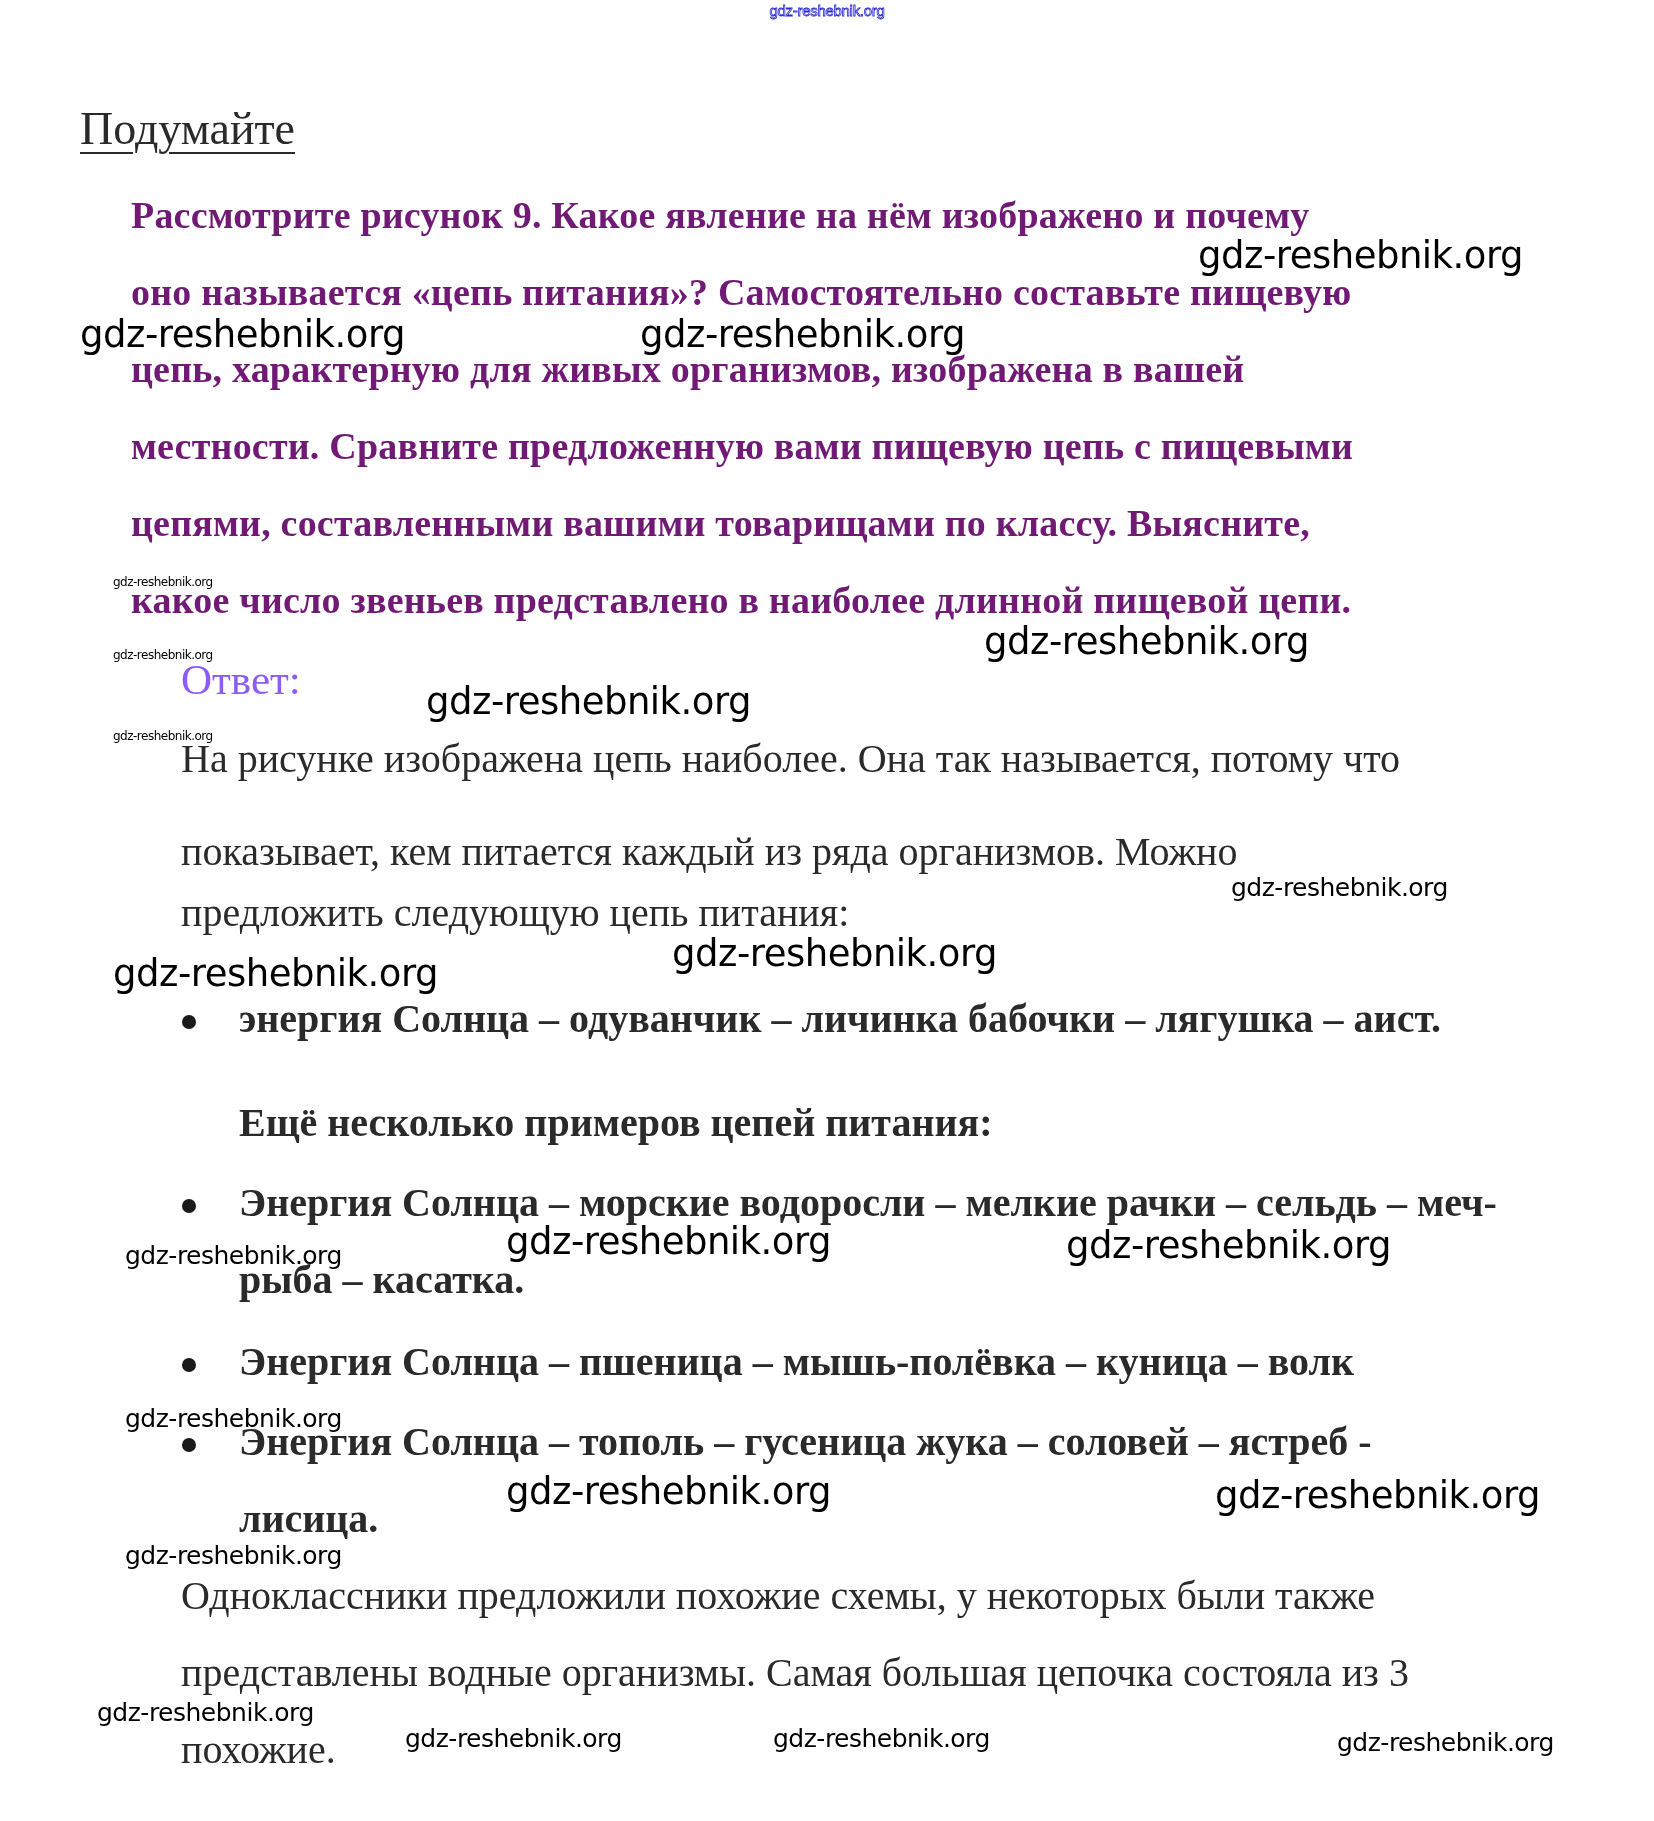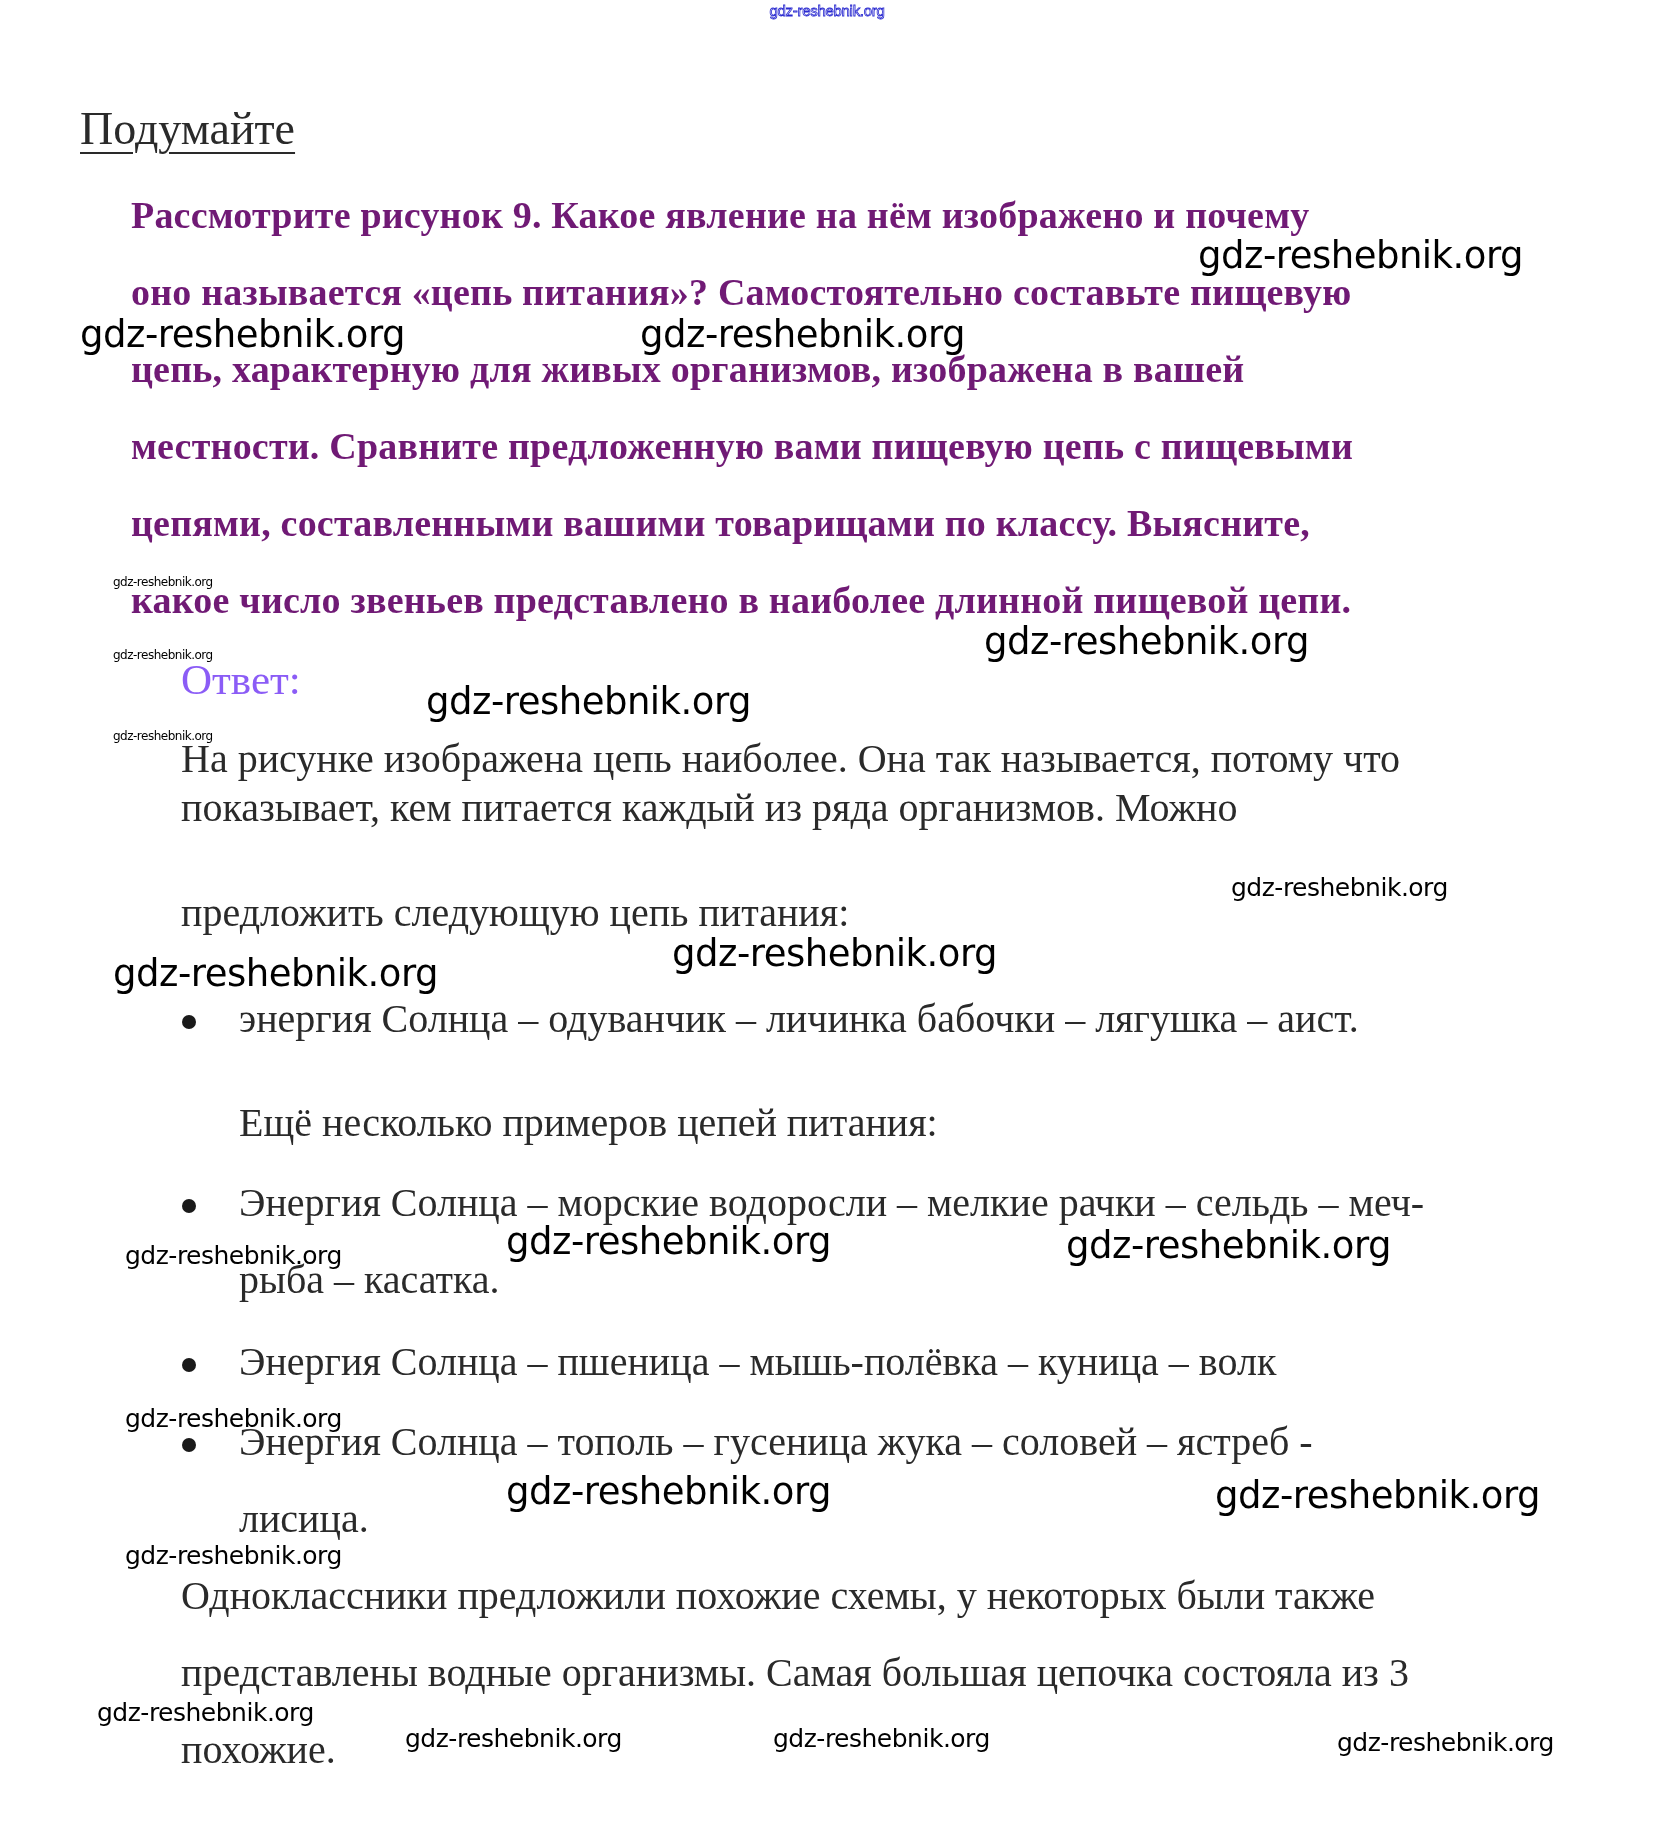--- a/index.html
+++ b/index.html
@@ -31,21 +31,21 @@
       left: 131px;
       font-size: 38px; font-weight: bold; color: #701a75;
       letter-spacing: 0.2px;
     }
     .a-label { left: 181px; top: 655px; font-size: 43px; color: #8b5cf6; }
     .a-line { left: 181px; font-size: 40px; color: #2a2a2a; }
     .bullet-dot {
       width: 14px; height: 14px; border-radius: 50%;
       background: #1a1a1a;
     }
-    .b-text { left: 239px; font-size: 40px; color: #2a2a2a; }
+    .b-text { left: 239px; font-size: 40px; color: #2a2a2a; font-weight: bold; }
 
     .wm {
       font-family: "DejaVu Sans", sans-serif;
       color: #000000;
       letter-spacing: -0.5px;
     }
     .wm-l { font-size: 37px; }
     .wm-m { font-size: 25px; }
     .wm-s { font-size: 12px; }
   </style>
@@ -62,21 +62,21 @@
   <div class="abs q-line" style="top:347px">цепь, характерную для живых организмов, изображена в вашей</div>
   <div class="abs q-line" style="top:424px">местности. Сравните предложенную вами пищевую цепь с пищевыми</div>
   <div class="abs q-line" style="top:501px">цепями, составленными вашими товарищами по классу. Выясните,</div>
   <div class="abs q-line" style="top:578px">какое число звеньев представлено в наиболее длинной пищевой цепи.</div>
 </div>
 
 <div>
   <div class="abs a-label">Ответ:</div>
 
   <div class="abs a-line" style="top:735px">На рисунке изображена цепь наиболее. Она так называется, потому что</div>
-  <div class="abs a-line" style="top:784px">показывает, кем питается каждый из ряда организмов. Можно</div>
+  <div class="abs a-line" style="top:828px">показывает, кем питается каждый из ряда организмов. Можно</div>
   <div class="abs a-line" style="top:889px">предложить следующую цепь питания:</div>
 
   <div>
     <div class="abs bullet-dot" style="left:182px; top:1015px"></div>
     <div class="abs b-text" style="top:995px">энергия Солнца – одуванчик – личинка бабочки – лягушка – аист.</div>
   </div>
 
   <div class="abs b-text" style="top:1099px">Ещё несколько примеров цепей питания:</div>
 
   <div>

